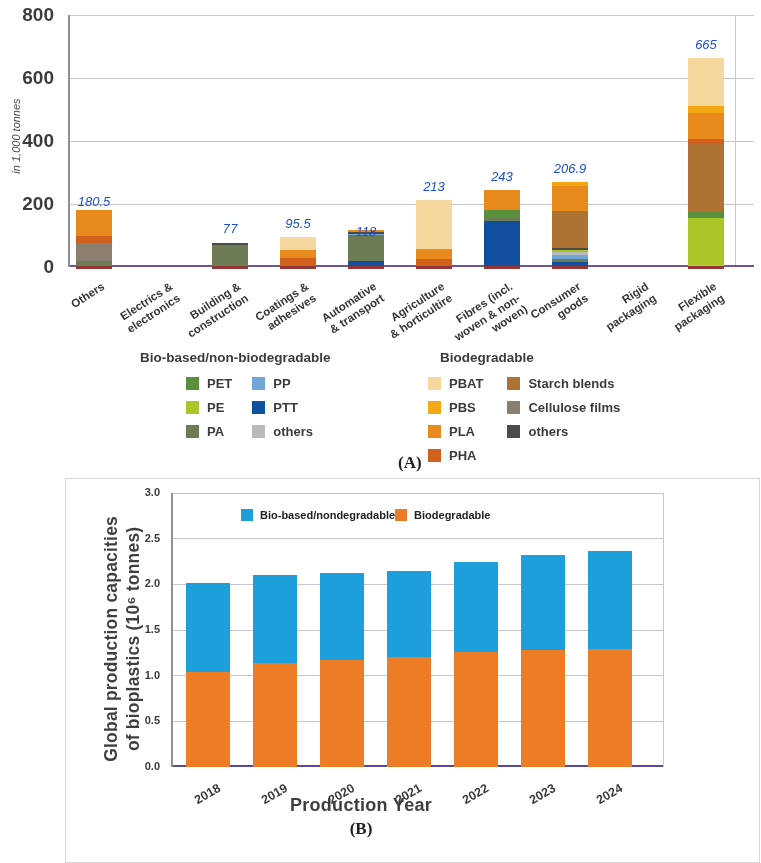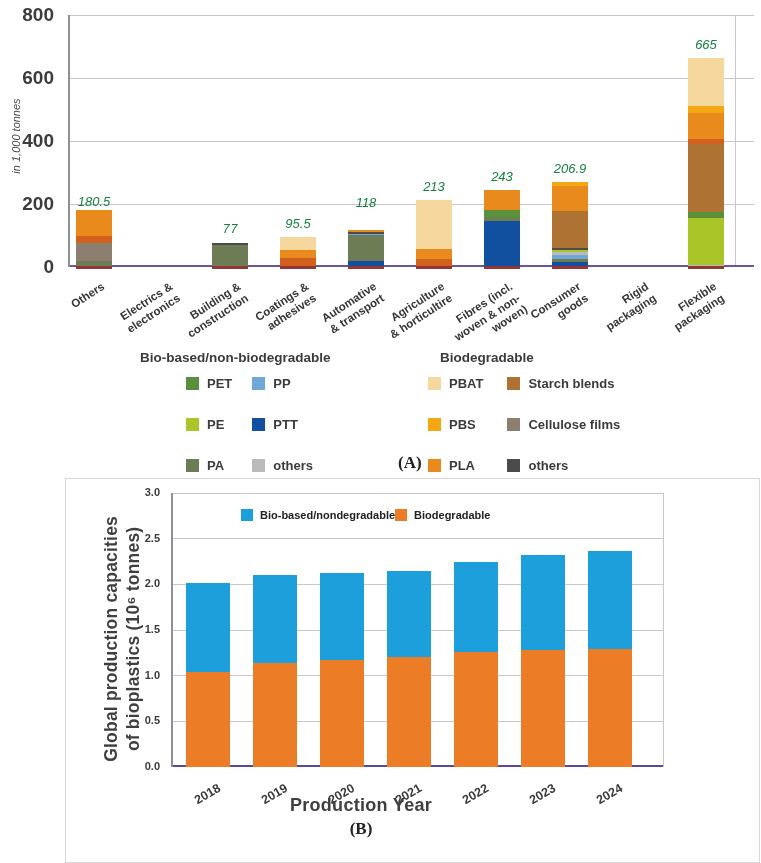--- a/index.html
+++ b/index.html
@@ -10,29 +10,29 @@
   #plot-a{position:absolute;left:68px;top:15px;width:684px;height:252px;border-left:2px solid #8f8f98;}
   .grid-a{position:absolute;left:0;width:100%;height:1px;background:#c9c5d2;z-index:0;}
   .grid-a.zero{height:2px;background:#6a5699;z-index:1;}
   .vline-a{position:absolute;top:0;bottom:0;width:1px;background:#c9c5d2;z-index:0;}
   #yticks-a{position:absolute;left:0;top:15px;width:60px;height:252px;}
   .ytick-a{position:absolute;right:6px;font-size:19px;font-weight:700;color:#3c3c3c;text-align:right;width:54px;}
   #ylabel-a{position:absolute;left:-49px;top:130px;width:130px;text-align:center;transform:rotate(-90deg);font-size:11px;font-style:italic;color:#4a4a4a;}
   .bar-a{position:absolute;bottom:0;width:36px;z-index:2;}
   .seg{width:100%;}
   .base-mark{position:absolute;left:0;bottom:-2px;width:100%;height:3px;background:#943636;}
-  .val-label{position:absolute;left:50%;transform:translateX(-50%);width:70px;text-align:center;font-size:13px;font-style:italic;font-weight:400;color:#15803d;}
+  .val-label{position:absolute;left:50%;transform:translateX(-50%);width:70px;text-align:center;font-size:13px;font-style:italic;font-weight:400;color:#1d4ed8;}
   #xlabels-a{position:absolute;left:68px;top:272px;width:684px;height:78px;}
   .xlabel-a{position:absolute;width:112px;text-align:right;font-size:11.5px;font-weight:700;color:#363636;line-height:1.18;transform:rotate(-33deg);transform-origin:100% 0%;}
 
   
   .legend-group{position:absolute;}
   .legend-title{font-size:13.5px;font-weight:700;color:#3b3b3b;}
   .legend-cols{display:flex;margin-top:11px;}
-  .legend-col{display:flex;flex-direction:column;row-gap:26px;}
+  .legend-col{display:flex;flex-direction:column;row-gap:9px;}
   .legend-item{display:flex;align-items:center;column-gap:8px;}
   .swatch{width:13px;height:13px;flex:none;}
   .legend-item-label{font-size:13px;font-weight:700;color:#3b3b3b;white-space:nowrap;}
   #panel-a-tag{position:absolute;left:398px;top:453px;font-family:"Liberation Serif",serif;font-weight:700;font-size:17px;color:#222;}
 
   
   #panel-b{position:absolute;left:65px;top:478px;width:693px;height:383px;border:1px solid #d8d8d8;background:#fff;}
   #plot-b{position:absolute;left:105px;top:14px;width:490px;height:274px;border-left:2px solid #8f8f98;border-right:1px solid #c9c5d2;}
   .grid-b{position:absolute;left:0;width:100%;height:1px;background:#c9c5d2;z-index:0;}
   .grid-b.zero{height:2px;background:#5b4a9b;z-index:1;}
@@ -97,21 +97,21 @@
       </div>
       <div class="bar-a" style="left: 278px; height: 252px;">
         <div style="position: absolute; bottom: 0px; width: 100%; height: 37.17px; display: flex; flex-direction: column;">
           <div class="seg" style="height: 2.52px; background: rgb(233, 138, 28);"></div>
           <div class="seg" style="height: 1.575px; background: rgb(75, 75, 73);"></div>
           <div class="seg" style="height: 1.575px; background: rgb(111, 168, 214);"></div>
           <div class="seg" style="height: 25.2px; background: rgb(110, 124, 85);"></div>
           <div class="seg" style="height: 6.3px; background: rgb(16, 80, 159);"></div>
         </div>
         <div class="base-mark"></div>
-        <div class="val-label" style="bottom: 57px;">118</div>
+        <div class="val-label" style="bottom: 28px;">118</div>
       </div>
       <div class="bar-a" style="left: 346px; height: 252px;">
         <div style="position: absolute; bottom: 0px; width: 100%; height: 67.095px; display: flex; flex-direction: column;">
           <div class="seg" style="height: 49.14px; background: rgb(246, 215, 158);"></div>
           <div class="seg" style="height: 10.08px; background: rgb(233, 138, 28);"></div>
           <div class="seg" style="height: 7.875px; background: rgb(210, 97, 30);"></div>
         </div>
         <div class="base-mark"></div>
         <div class="val-label" style="bottom: 73.095px;">213</div>
       </div>

